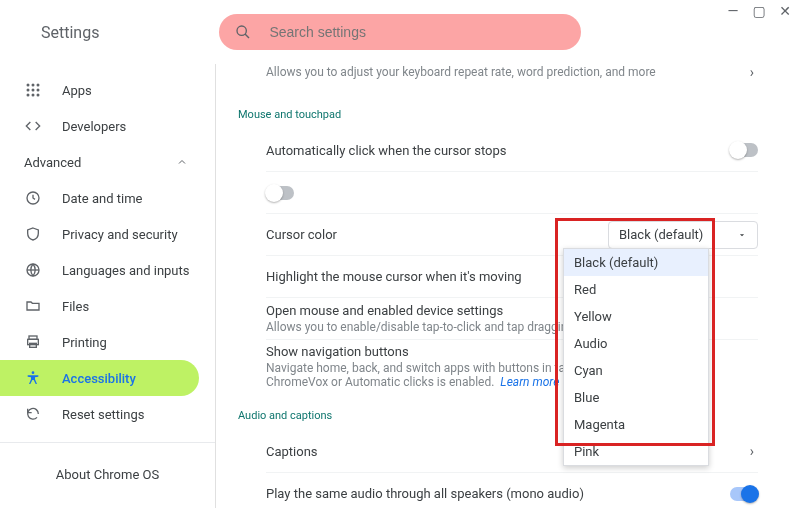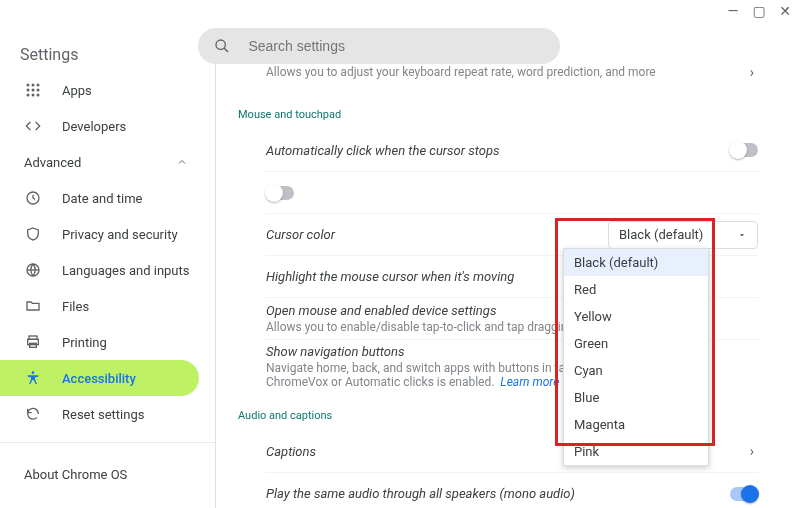--- a/index.html
+++ b/index.html
@@ -1,43 +1,43 @@
 <!DOCTYPE html>
 <html><head>
 <meta charset="utf-8">
 <style>
   * { box-sizing: border-box; }
   html, body { margin:0; padding:0; font-family: "Roboto", "Segoe UI", Arial, sans-serif; font-size:13px; color:#202124; background:#fff; }
   #app { width:800px; height:508px; position:relative; overflow:hidden; background:#fff; }
   .window-controls { position:absolute; top:4px; right:8px; display:flex; gap:12px; }
   .window-controls span { width:14px; height:14px; display:flex; align-items:center; justify-content:center; color:#5f6368; font-size:14px; }
 
-  .topbar { height:64px; display:flex; align-items:flex-end; }
+  .topbar { height:64px; display:flex; align-items:center;padding-left:21px; }
   .app-title { font-size:16px; color:#5f6368; margin-left:20px; }
-  .searchwrap { margin:0 auto; width:362px; height:36px; background:#e5e5e5; border-radius:18px; display:flex; align-items:center; padding:0 16px; gap:16px; margin-left: 120px;}
+  .searchwrap { margin:0 auto; width:362px; height:36px; background:#fca5a5; border-radius:18px; display:flex; align-items:center; padding:0 16px; gap:16px; margin-left: 120px;}
   .search-ic { color:#5f6368; }
   .searchinput { border:none; background:transparent; outline:none; flex:1; font-size:14px; color:#5f6368; }
 
   .body { display:flex; height:444px; }
-  .sidebar { width:216px; padding-top:8px; border-right:1px solid #e0e0e0; }
+  .sidebar { width:216px; padding-top:8px; border-right:1px solid #e0e0e0;text-align:center; }
   .side-item { display:flex; align-items:center; height:36px; padding-left:24px; gap:20px; color:#3c4043; border-radius:0 18px 18px 0; margin-right:16px; }
   .side-item.sel { background:#bef264; color:#1a73e8; font-weight:500; }
   .side-item.sel .s-ic { color:#1a73e8; }
   .s-ic { width:18px; height:18px; color:#5f6368; display:flex; align-items:center; justify-content:center; }
   .side-section { display:flex; align-items:center; height:36px; padding-left:24px; padding-right:24px; color:#3c4043; justify-content:space-between; }
   .divider { height:1px; background:#e8eaed; margin:10px 0; }
   .about { padding:14px 24px; color:#3c4043; }
 
   .main { flex:1; overflow:hidden; position:relative; }
   .content { width:520px; margin-left:22px; }
   .section-title { font-size:11px; color:#0f766e; margin:16px 0 8px 0; }
   .row { display:flex; align-items:center; justify-content:space-between; min-height:42px; padding:4px 0; }
   .row + .row { border-top:1px solid #f1f3f4; }
   .row .txt { flex:1; }
-  .row .lbl { font-size:13px; color:#3c4043;font-style:italic; }
+  .row .lbl { font-size:13px; color:#3c4043; }
   .row .sub { font-size:12px; color:#80868b; margin-top:2px; }
   .learn { color:#1a73e8;font-style:italic; }
   .toggle { width:28px; height:14px; background:#bdc1c6; border-radius:8px; position:relative; }
   .toggle::after { content:""; position:absolute; top:-2px; left:-1px; width:18px; height:18px; background:#fff; border-radius:50%; box-shadow:0 1px 2px rgba(0,0,0,0.3); }
   .toggle.on { background:#a8c7fa; }
   .toggle.on::after { left:auto; right:-1px; background:#1a73e8; }
   .chev { color:#5f6368; font-size:14px; padding:0 4px;}
   .indent { padding-left:28px; }
   .desc-block { padding:0 0 12px 28px; color:#3c4043; }
   .desc-block .sub { font-size:12px; color:#80868b; }
@@ -245,21 +245,21 @@
               </div>
           <div class="toggle on"></div>
         </div>
       </div>
     </div>
 
     <div class="dropdown-list" id="ddlist" style="left:347px; top:184px;">
           <div class="dd-item sel">Black (default)</div>
           <div class="dd-item">Red</div>
           <div class="dd-item">Yellow</div>
-          <div class="dd-item">Green</div>
+          <div class="dd-item">Audio</div>
           <div class="dd-item">Cyan</div>
           <div class="dd-item">Blue</div>
           <div class="dd-item">Magenta</div>
           <div class="dd-item">Pink</div>
         </div>
     <div class="dropdown-frame" style="left:339px; top:154px; width:160px; height:228px;"></div>
   </div>
 </div>
 
 </div>

